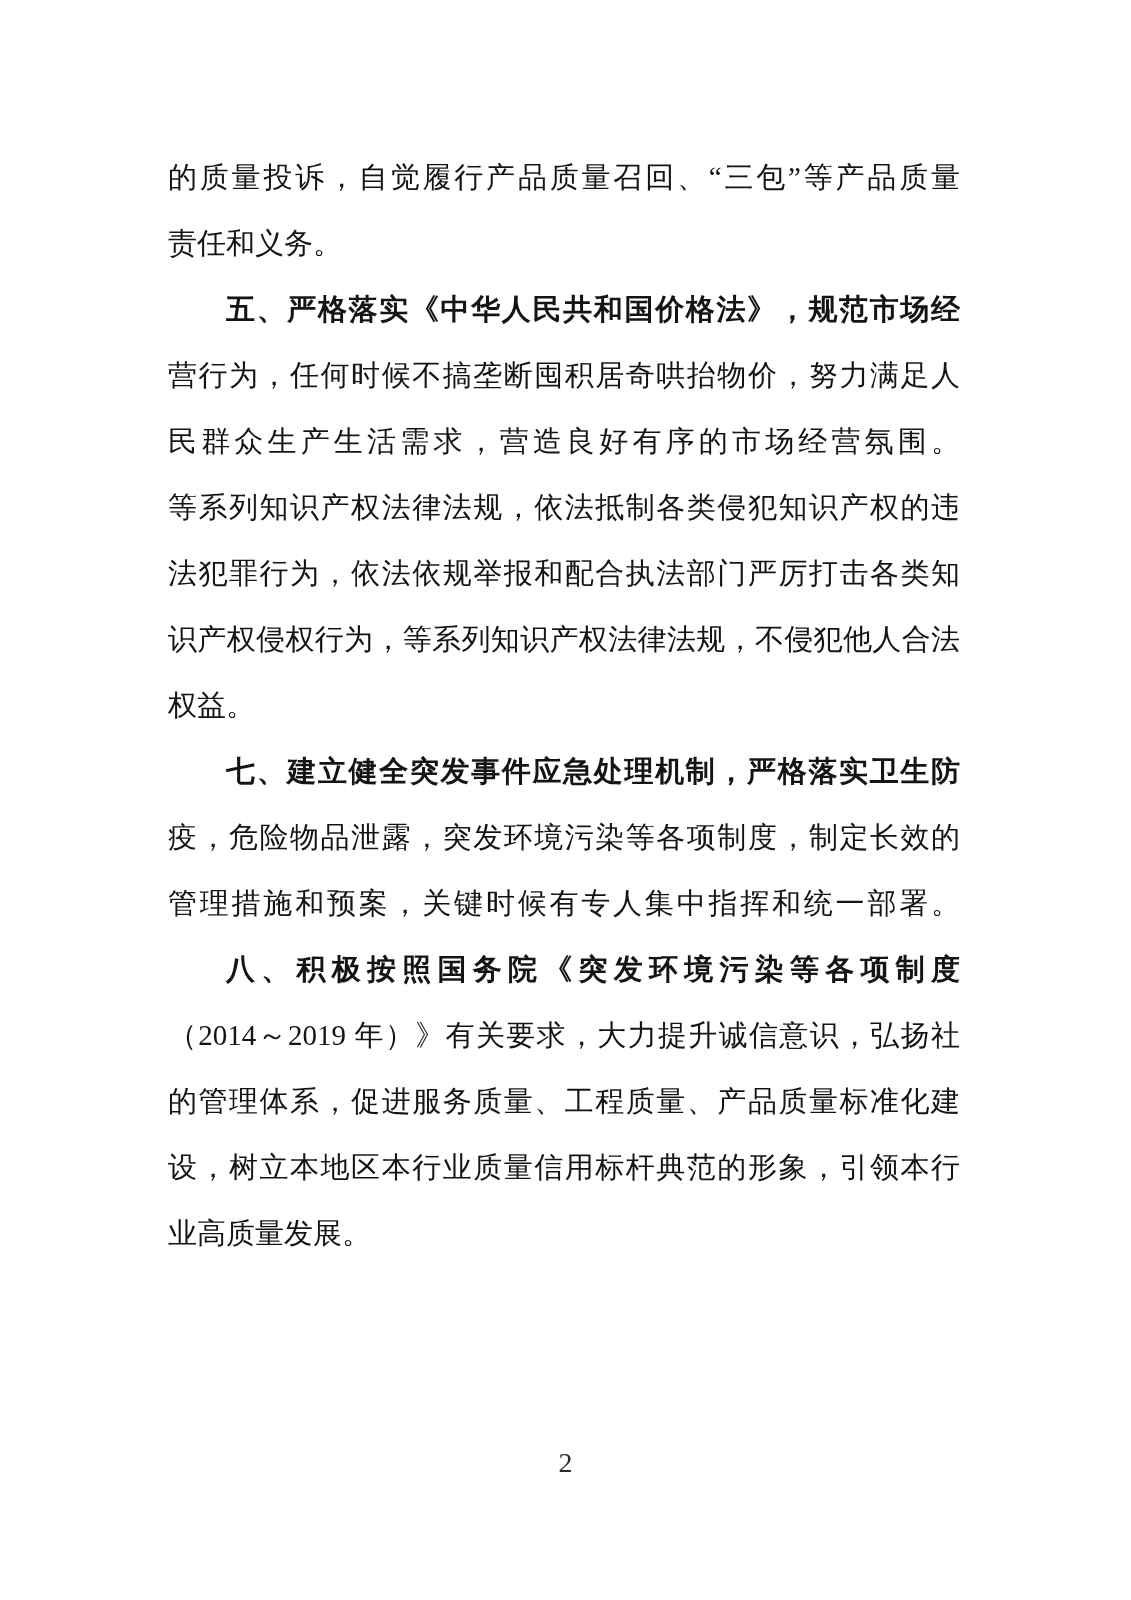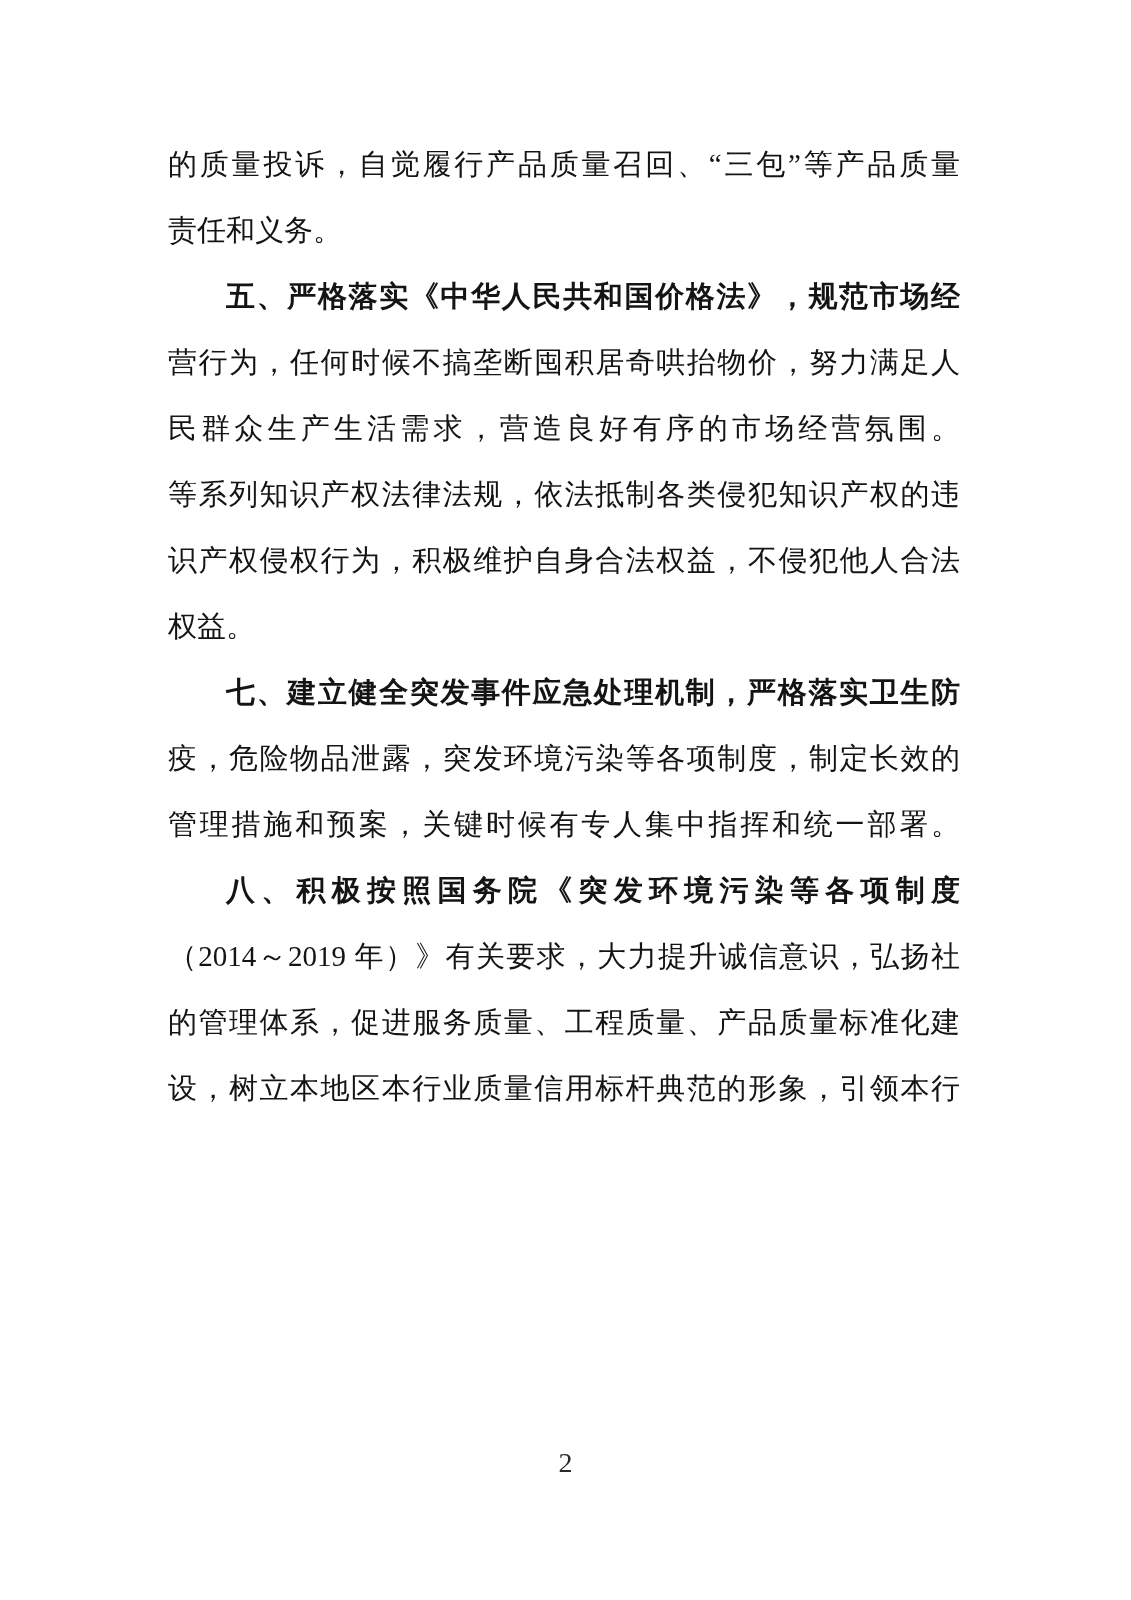--- a/index.html
+++ b/index.html
@@ -12,21 +12,21 @@
     width: 1131px;
     height: 1600px;
     background: #ffffff;
     overflow: hidden;
     font-family: "Liberation Serif", "DejaVu Serif", serif;
     color: #141414;
   }
   .doc-body {
     position: absolute;
     left: 168px;
-    top: 131px;
+    top: 144px;
     width: 792px;
   }
   .line {
     height: 66px;
     line-height: 66px;
     font-size: 29px;
     white-space: nowrap;
     overflow: hidden;
     text-align: justify;
     text-align-last: justify;
@@ -57,28 +57,30 @@
   <div class="doc-body">
 
     <div class="line">的质量投诉，自觉履行产品质量召回、“三包”等产品质量</div>
     <div class="line final">责任和义务。</div>
 
     <div class="line indent">五、严格落实《中华人民共和国价格法》，规范市场经</div>
     <div class="line">营行为，任何时候不搞垄断囤积居奇哄抬物价，努力满足人</div>
     <div class="line">民群众生产生活需求，营造良好有序的市场经营氛围。</div>
 
     <div class="line">等系列知识产权法律法规，依法抵制各类侵犯知识产权的违</div>
-    <div class="line">识产权侵权行为，积极维护自身合法权益，不侵犯他人合法</div>
+    <div class="line">法犯罪行为，依法依规举报和配合执法部门严厉打击各类知</div>
+    <div class="line">识产权侵权行为，等系列知识产权法律法规，不侵犯他人合法</div>
     <div class="line final">权益。</div>
 
     <div class="line indent">七、建立健全突发事件应急处理机制，严格落实卫生防</div>
     <div class="line">疫，危险物品泄露，突发环境污染等各项制度，制定长效的</div>
     <div class="line">管理措施和预案，关键时候有专人集中指挥和统一部署。</div>
 
     <div class="line indent">八、积极按照国务院《突发环境污染等各项制度</div>
     <div class="line">（2014～2019 年）》有关要求，大力提升诚信意识，弘扬社</div>
     <div class="line">的管理体系，促进服务质量、工程质量、产品质量标准化建</div>
     <div class="line">设，树立本地区本行业质量信用标杆典范的形象，引领本行</div>
+    <div class="line final">业高质量发展。</div>
 
   </div>
 
   <div class="page-number">2</div>
 </div>
 
 </body></html>

